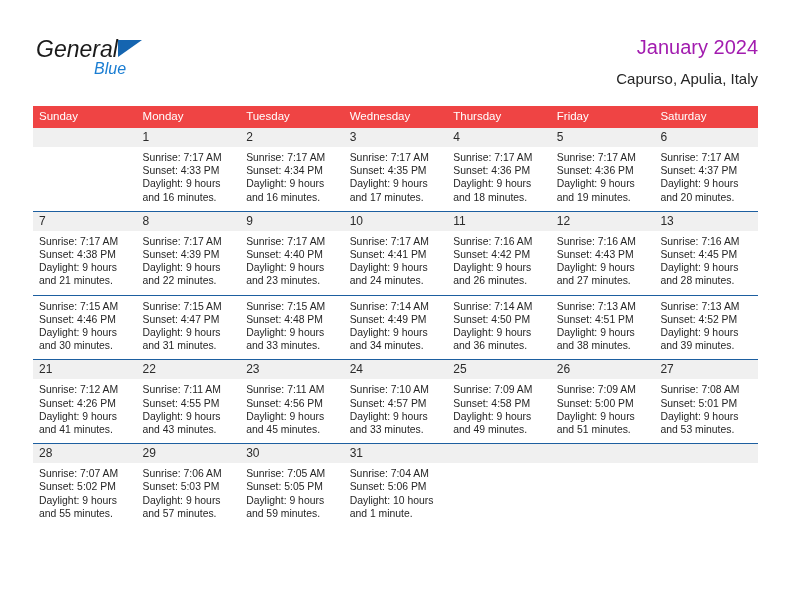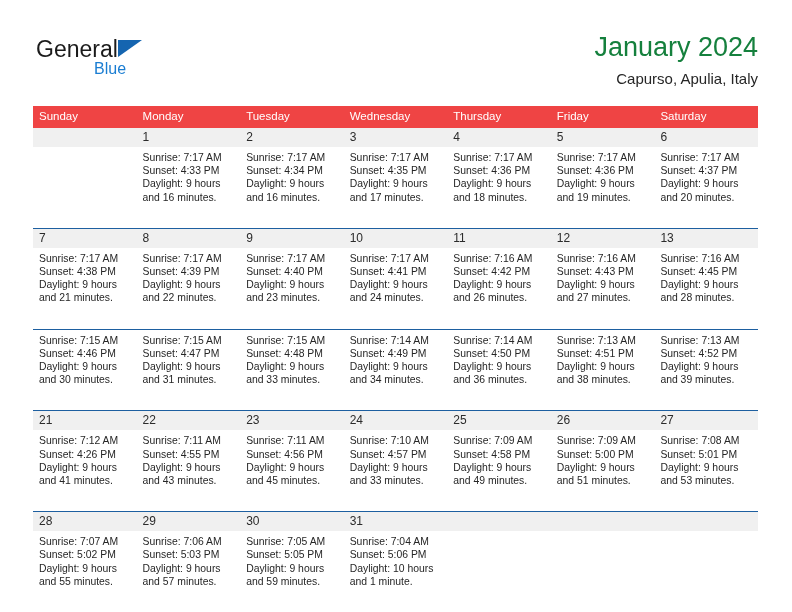--- a/index.html
+++ b/index.html
@@ -28,20 +28,21 @@
     top: 30px;
     right: 34px;
     height: 68px;
   }
   .logo {
     position: absolute;
     left: 0;
     top: 6px;
     width: 250px;
     height: 60px;
+    font-style: italic;
   }
   .logo-general {
     position: absolute;
     left: 2px;
     top: 0px;
     font-size: 23px;
     color: #1a1a1a;
     letter-spacing: 0px;
     line-height: 26px;
     font-family: "Liberation Sans", sans-serif;
@@ -64,22 +65,22 @@
     line-height: 26px;
     font-family: "Liberation Sans", sans-serif;
   }
   .title-block {
     position: absolute;
     right: 0;
     top: 0;
     text-align: right;
   }
   .cal-title {
-    font-size: 27px;
-    color: #15803d;
+    font-size: 20px;
+    color: #a21caf;
     line-height: 34px;
     white-space: nowrap;
   }
   .cal-subtitle {
     font-size: 15px;
     color: #262626;
     line-height: 22px;
     margin-top: 4px;
     white-space: nowrap;
   }
@@ -112,21 +113,21 @@
     color: #2b2b2b;
     padding: 3px 0 3px 6px;
     height: 13px;
     line-height: 13px;
     vertical-align: top;
   }
   .info-row td {
     background: #ffffff;
     font-size: 10.4px;
     color: #262626;
-    padding: 4px 8px 24px 6px;
+    padding: 4px 8px 7px 6px;
     vertical-align: top;
     line-height: 13.2px;
   }
   .week-sep td {
     padding: 0;
     height: 1px;
     line-height: 0;
     font-size: 0;
     background: #1d5fa0;
   }

